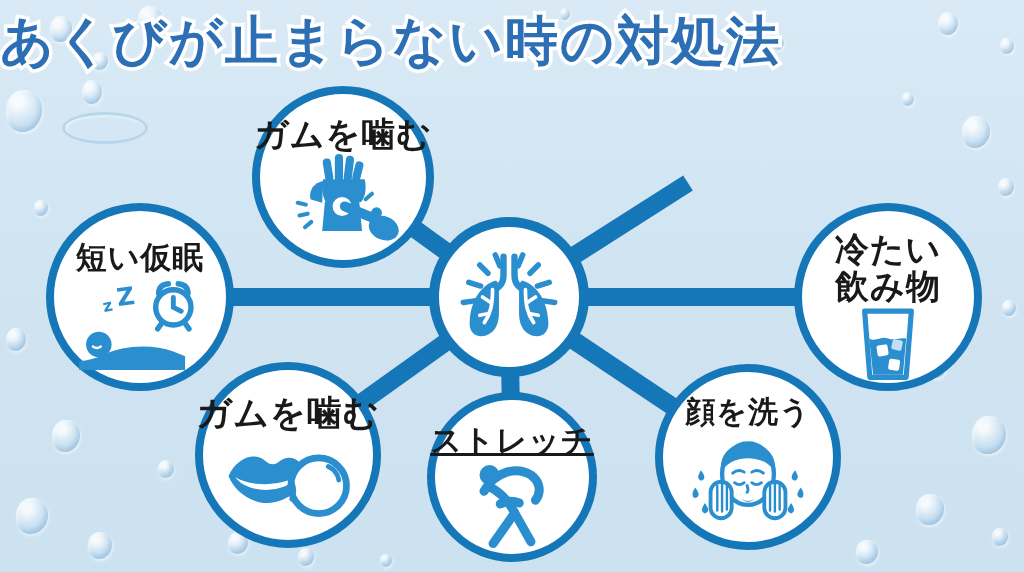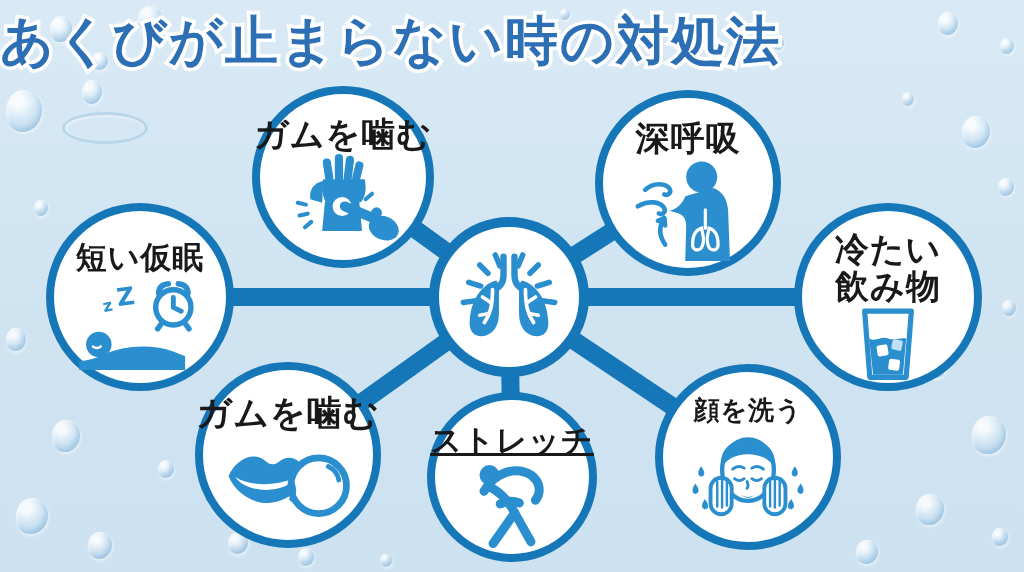--- a/index.html
+++ b/index.html
@@ -57,21 +57,21 @@
   .node-label{
     margin-top:22px;
     font-size:34px;line-height:1.08;font-weight:900;
     color:#191919;text-align:center;letter-spacing:1px;
     white-space:nowrap;
   }
   .n-nap .node-label{margin-top:30px;font-size:31px;}
   .n-cold .node-label{margin-top:20px;font-size:34px;}
   .n-stretch .node-label{margin-top:24px;font-size:31px;text-decoration:underline;}
   .n-gum .node-label{margin-top:24px;font-size:35px;}
-  .n-wash .node-label{margin-top:24px;font-size:26px;}
+  .n-wash .node-label{margin-top:24px;font-size:30px;}
   .node .icon{display:block;}
 </style>
 </head>
 <body>
 
 <div class="canvas">
 
   <div>
     <span class="drop" style="left:6px;top:90px;width:36px;height:42px"></span>
     <span class="drop" style="left:50px;top:16px;width:22px;height:26px"></span>
@@ -171,40 +171,20 @@
       <g stroke="#2a8ecf" stroke-width="4.5" stroke-linecap="round">
         <line x1="15" y1="55" x2="24" y2="57"></line>
         <line x1="17" y1="69" x2="26" y2="67"></line>
         <line x1="23" y1="82" x2="30" y2="76"></line>
         <line x1="87" y1="37" x2="83" y2="45"></line>
         <line x1="97" y1="45" x2="90" y2="51"></line>
       </g>
     </svg>
   </div>
 
-  <div class="node n-breath" style="left:595px;top:90px;width:186px;height:186px">
-    <div class="node-label">深呼吸</div>
-    <svg class="icon" width="120" height="104" viewBox="0 0 130 114">
-      <g fill="#2a8ecf">
-        <circle cx="80" cy="22" r="17"></circle>
-        <path d="M93 34 c10 4 15 12 16 25 l2 55 H62 l1 -38 c0 -9 -3 -13 -11 -15 l-7 -2 c9 -3 14 -8 17 -16 z"></path>
-      </g>
-      <g stroke="#ffffff" stroke-width="3.5" fill="none" stroke-linecap="round">
-        <path d="M84 58 v20"></path>
-        <path d="M80 78 c-7 2 -10 9 -10 18 c0 5 4 7 8 5 c3 -2 4 -7 4 -12 z"></path>
-        <path d="M88 78 c7 2 10 9 10 18 c0 5 -4 7 -8 5 c-3 -2 -4 -7 -4 -12 z"></path>
-      </g>
-      <g stroke="#2a8ecf" stroke-width="5" fill="none" stroke-linecap="round">
-        <path d="M18 36 c10 -9 23 -7 27 -1 c2 4 -2 8 -6 6"></path>
-        <path d="M10 54 c12 -7 25 -5 29 2 c2 4 -2 8 -6 6"></path>
-        <path d="M40 96 c-7 -10 -7 -20 -1 -29"></path>
-        <path d="M39 67 l-7 3 M39 67 l1 8"></path>
-      </g>
-    </svg>
-  </div>
 
   <div class="node n-nap" style="left:46px;top:203px;width:188px;height:188px">
     <div class="node-label">短い仮眠</div>
     <svg class="icon" width="138" height="100" viewBox="0 0 140 102">
       <text x="32" y="38" font-size="17" font-weight="bold" fill="#2a8ecf" font-family="DejaVu Sans, sans-serif" transform="rotate(-12 38 32)">z</text>
       <text x="46" y="32" font-size="25" font-weight="bold" fill="#2a8ecf" font-family="DejaVu Sans, sans-serif" transform="rotate(-8 54 22)">Z</text>
       <g stroke="#2a8ecf" stroke-width="5.5" fill="#ffffff" stroke-linecap="round">
         <circle cx="104" cy="34" r="18"></circle>
         <path d="M89 20 q0 -9 10 -10" fill="none"></path>
         <path d="M119 20 q0 -9 -10 -10" fill="none"></path>

